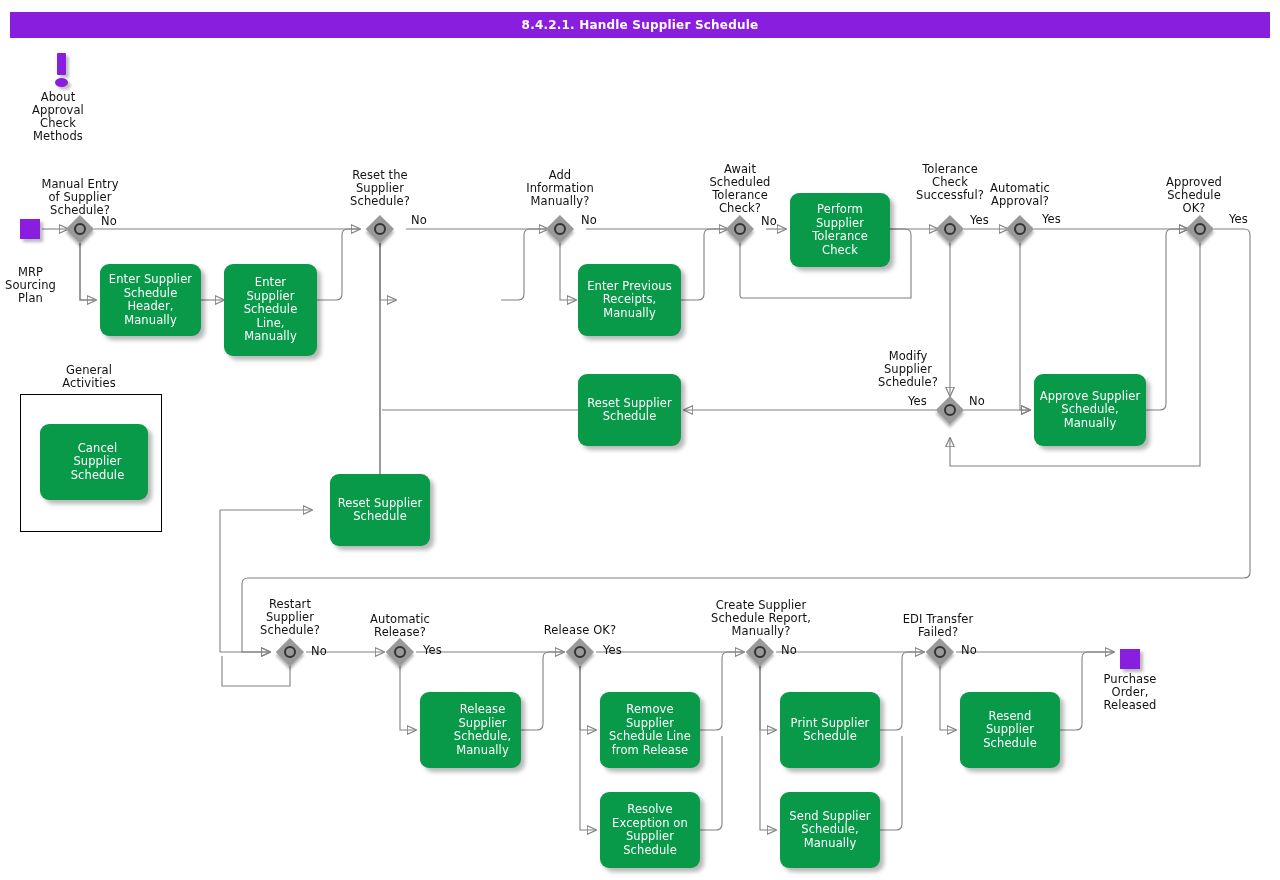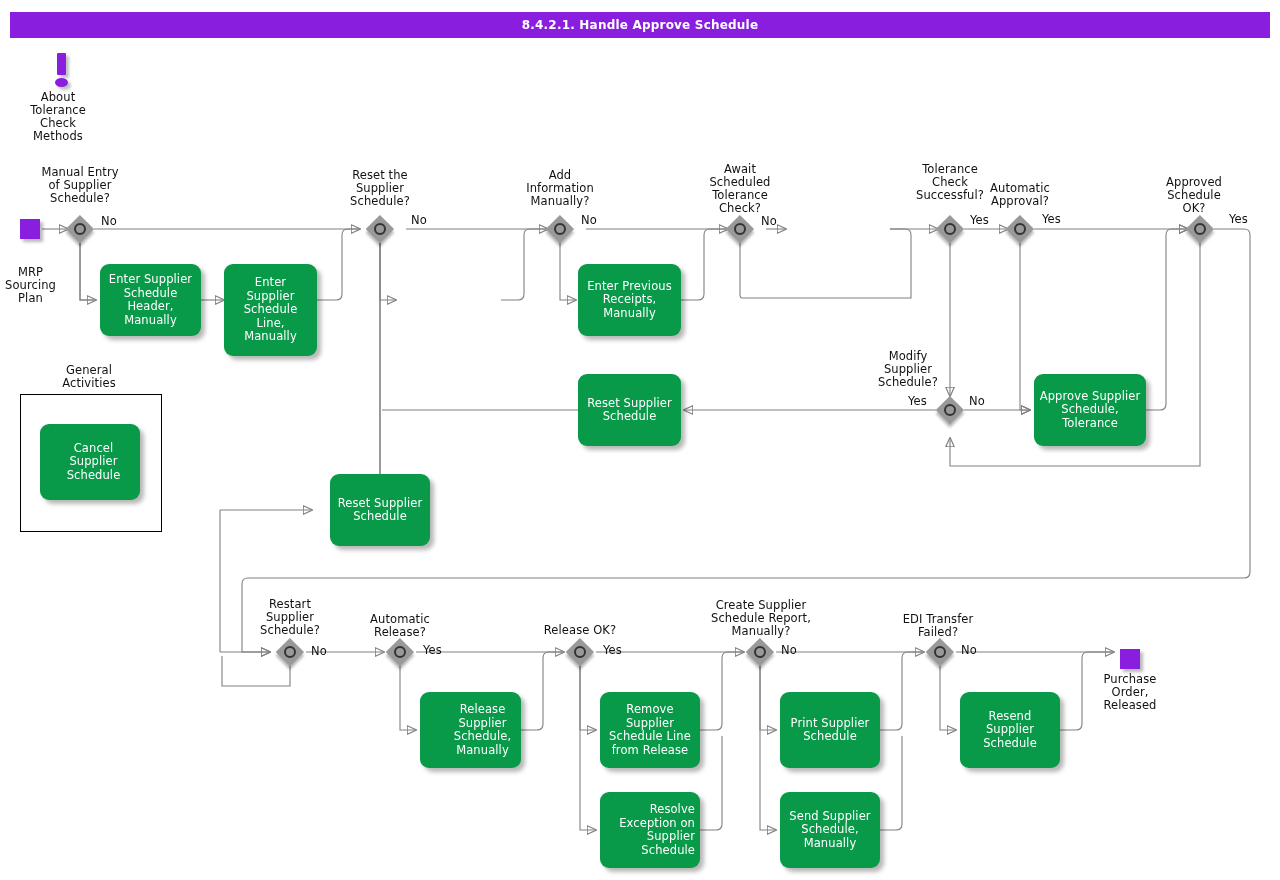--- a/index.html
+++ b/index.html
@@ -49,21 +49,21 @@
   .bang .bar{position:absolute;left:6px;top:0;width:9px;height:22px;
              background:#8A1EDE;border-radius:1px;box-shadow:3px 3px 3px rgba(0,0,0,.25);}
   .bang .dot{position:absolute;left:4px;top:25px;width:13px;height:9px;
              background:#8A1EDE;border-radius:50%;box-shadow:3px 3px 3px rgba(0,0,0,.25);}
 </style>
 </head>
 <body>
 
 <div id="root">
 
-  <div class="titlebar">8.4.2.1. Handle Approve Schedule</div>
+  <div class="titlebar">8.4.2.1. Handle Supplier Schedule</div>
 
   <svg id="wires">
     <defs>
       <marker id="ah" markerWidth="9" markerHeight="9" refX="8" refY="4.5" orient="auto">
         <path d="M0,0.6 L8.6,4.5 L0,8.4 Z" fill="#808080" stroke="none"></path>
       </marker>
     </defs>
 
     <line x1="42" y1="229" x2="68" y2="229" marker-end="url(#ah)"></line>
 
@@ -151,41 +151,41 @@
     <path d="M940,666 L940,730 L956,730" marker-end="url(#ah)"></path>
 
     <path d="M1060,730 L1076,730 Q1082,730 1082,724 L1082,658 Q1082,652 1088,652 L1114,652"></path>
   </svg>
 
   <div class="bang" style="left:51px;top:53px;width:22px;height:36px;">
     <div class="bar"></div>
     <div class="dot"></div>
   </div>
   <div class="lbl" style="left:7px;top:91px;width:102px;">About
-Tolerance
+Approval
 Check
 Methods</div>
 
   <div class="evt" style="left:20px;top:219px;"></div>
   <div class="lbl" style="left:0px;top:244px;width:61px;margin-top:22px;">MRP
 Sourcing
 Plan</div>
 
   <div class="evt" style="left:1120px;top:649px;"></div>
   <div class="lbl" style="left:1080px;top:673px;width:100px;">Purchase
 Order,
 Released</div>
 
   <div class="lbl" style="left:38px;top:364px;width:102px;">General
 Activities</div>
   <div class="group" style="left:20px;top:394px;width:140px;height:136px;"></div>
-  <div class="task" style="left:40px;top:424px;width:100px;height:76px;padding-left:12px;">Cancel Supplier
-Schedule</div>
-
-  <div class="lbl" style="left:28px;top:166px;width:104px;">Manual Entry
+  <div class="task" style="left:40px;top:424px;width:108px;height:76px;padding-left:12px;">Cancel Supplier
+Schedule</div>
+
+  <div class="lbl" style="left:28px;top:178px;width:104px;">Manual Entry
 of Supplier
 Schedule?</div>
   <div class="gw" style="left:66px;top:215px;">
     <div class="dia"></div>
     <div class="ring"></div>
   </div>
   <div class="flag" style="left:101px;top:215px;">No</div>
 
   <div class="lbl" style="left:328px;top:169px;width:104px;">Reset the
 Supplier
@@ -244,37 +244,40 @@
   <div class="task" style="left:100px;top:264px;width:101px;height:72px;">Enter Supplier
 Schedule
 Header,
 Manually</div>
   <div class="task" style="left:224px;top:264px;width:93px;height:92px;">Enter Supplier
 Schedule Line,
 Manually</div>
   <div class="task" style="left:578px;top:264px;width:103px;height:72px;">Enter Previous
 Receipts,
 Manually</div>
+  <div class="task" style="left:790px;top:193px;width:100px;height:74px;">Perform
+Supplier
+Tolerance Check</div>
 
   <div class="lbl" style="left:856px;top:350px;width:104px;">Modify
 Supplier
 Schedule?</div>
   <div class="gw" style="left:936px;top:396px;">
     <div class="dia"></div>
     <div class="ring"></div>
   </div>
   <div class="flag" style="left:969px;top:395px;">No</div>
   <div class="flag" style="left:908px;top:395px;">Yes</div>
 
   <div class="task" style="left:578px;top:374px;width:103px;height:72px;">Reset Supplier
 Schedule</div>
   <div class="task" style="left:1034px;top:374px;width:112px;height:72px;">Approve
 Supplier
 Schedule,
-Tolerance</div>
+Manually</div>
 
   <div class="task" style="left:330px;top:474px;width:100px;height:72px;">Reset Supplier
 Schedule</div>
 
   <div class="lbl" style="left:238px;top:598px;width:104px;">Restart
 Supplier
 Schedule?</div>
   <div class="gw" style="left:276px;top:638px;">
     <div class="dia"></div>
     <div class="ring"></div>
@@ -313,21 +316,21 @@
   </div>
   <div class="flag" style="left:961px;top:644px;">No</div>
 
   <div class="task" style="left:420px;top:692px;width:101px;height:76px;padding-left:29px;">Release Supplier
 Schedule,
 Manually</div>
   <div class="task" style="left:600px;top:692px;width:100px;height:76px;">Remove
 Supplier
 Schedule Line
 from Release</div>
-  <div class="task" style="left:600px;top:792px;width:100px;height:76px;text-align:right;">Resolve
+  <div class="task" style="left:600px;top:792px;width:100px;height:76px;">Resolve
 Exception on
 Supplier
 Schedule</div>
   <div class="task" style="left:780px;top:692px;width:100px;height:76px;">Print Supplier
 Schedule</div>
   <div class="task" style="left:780px;top:792px;width:100px;height:76px;">Send Supplier
 Schedule,
 Manually</div>
   <div class="task" style="left:960px;top:692px;width:100px;height:76px;">Resend Supplier
 Schedule</div>

